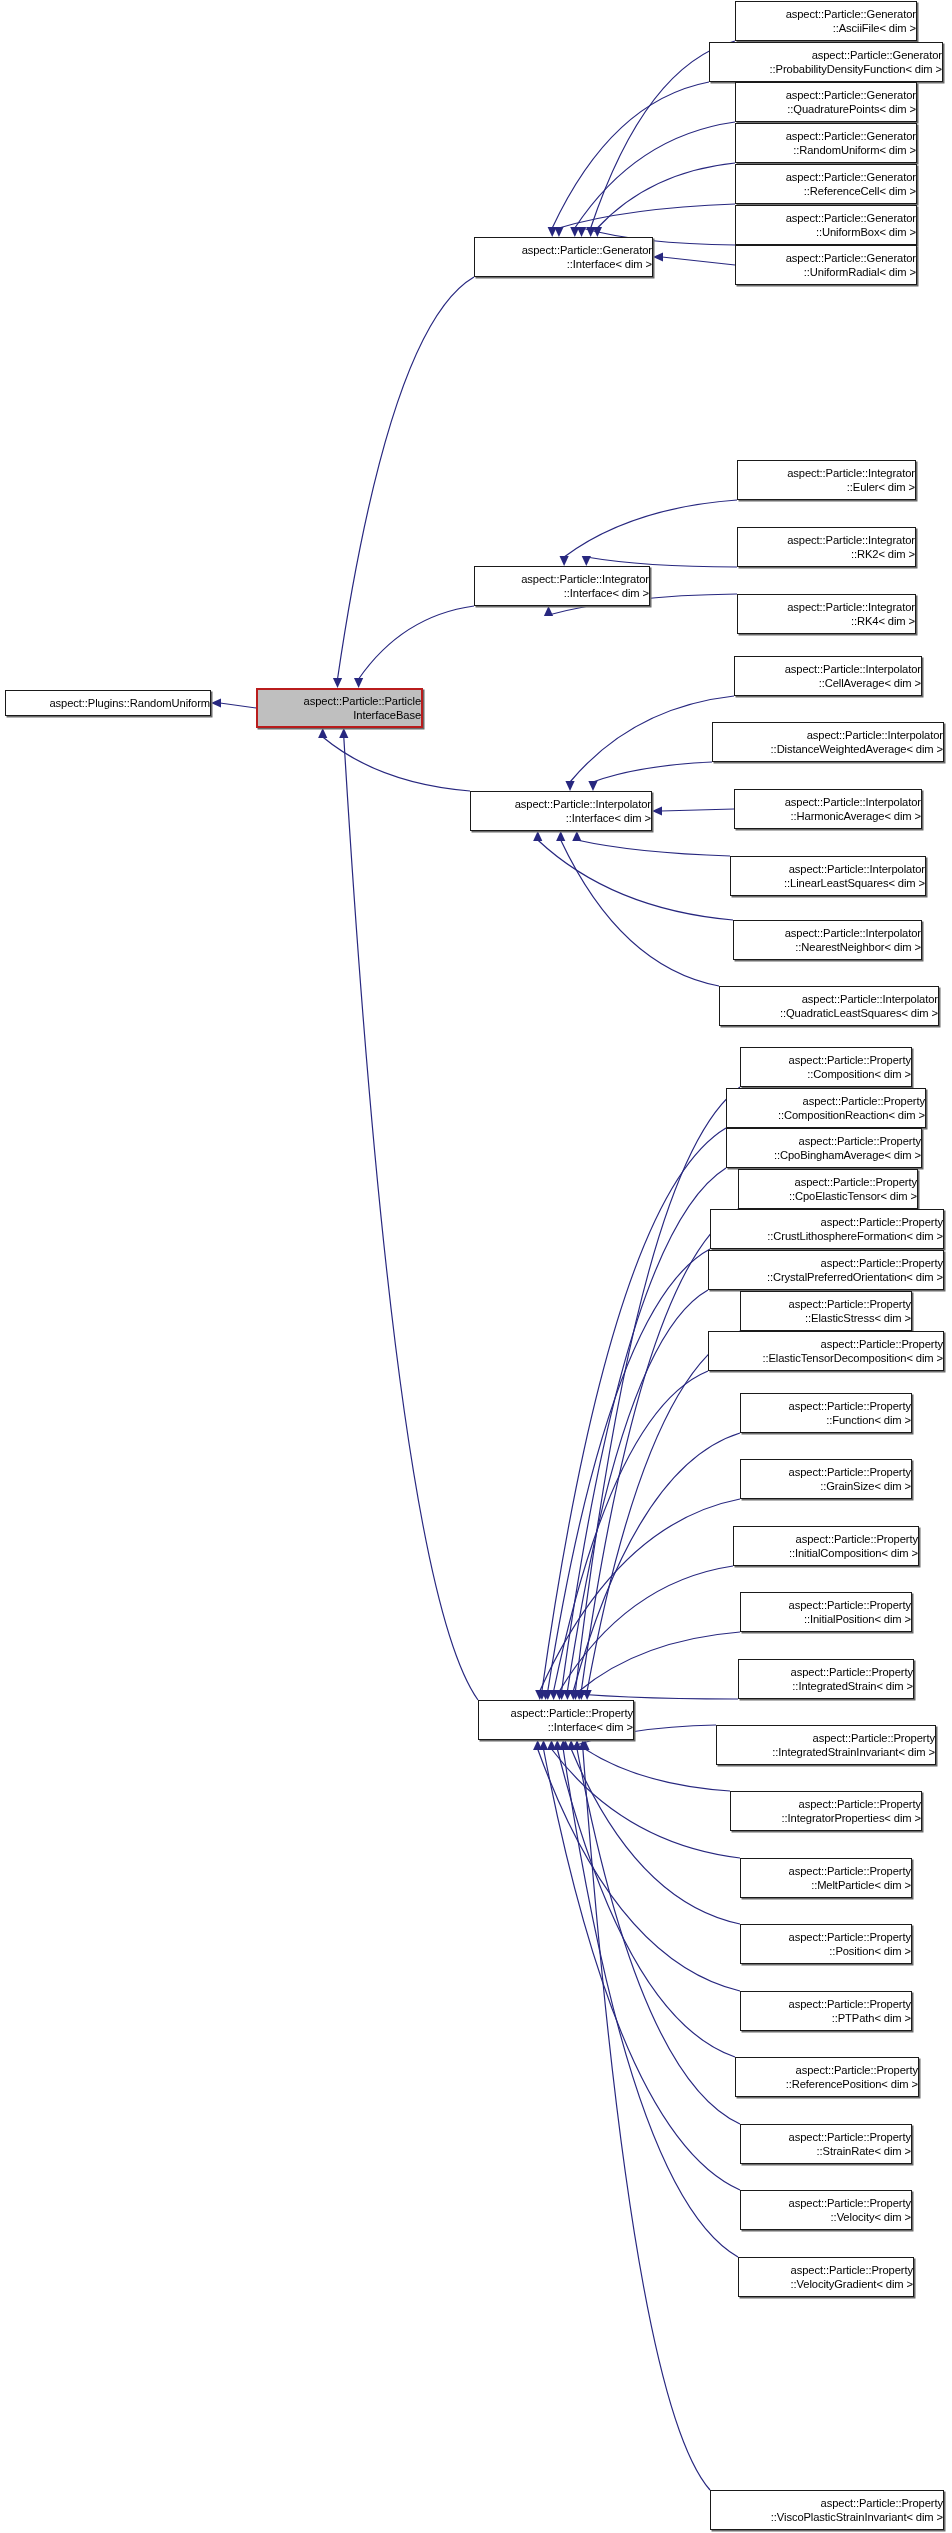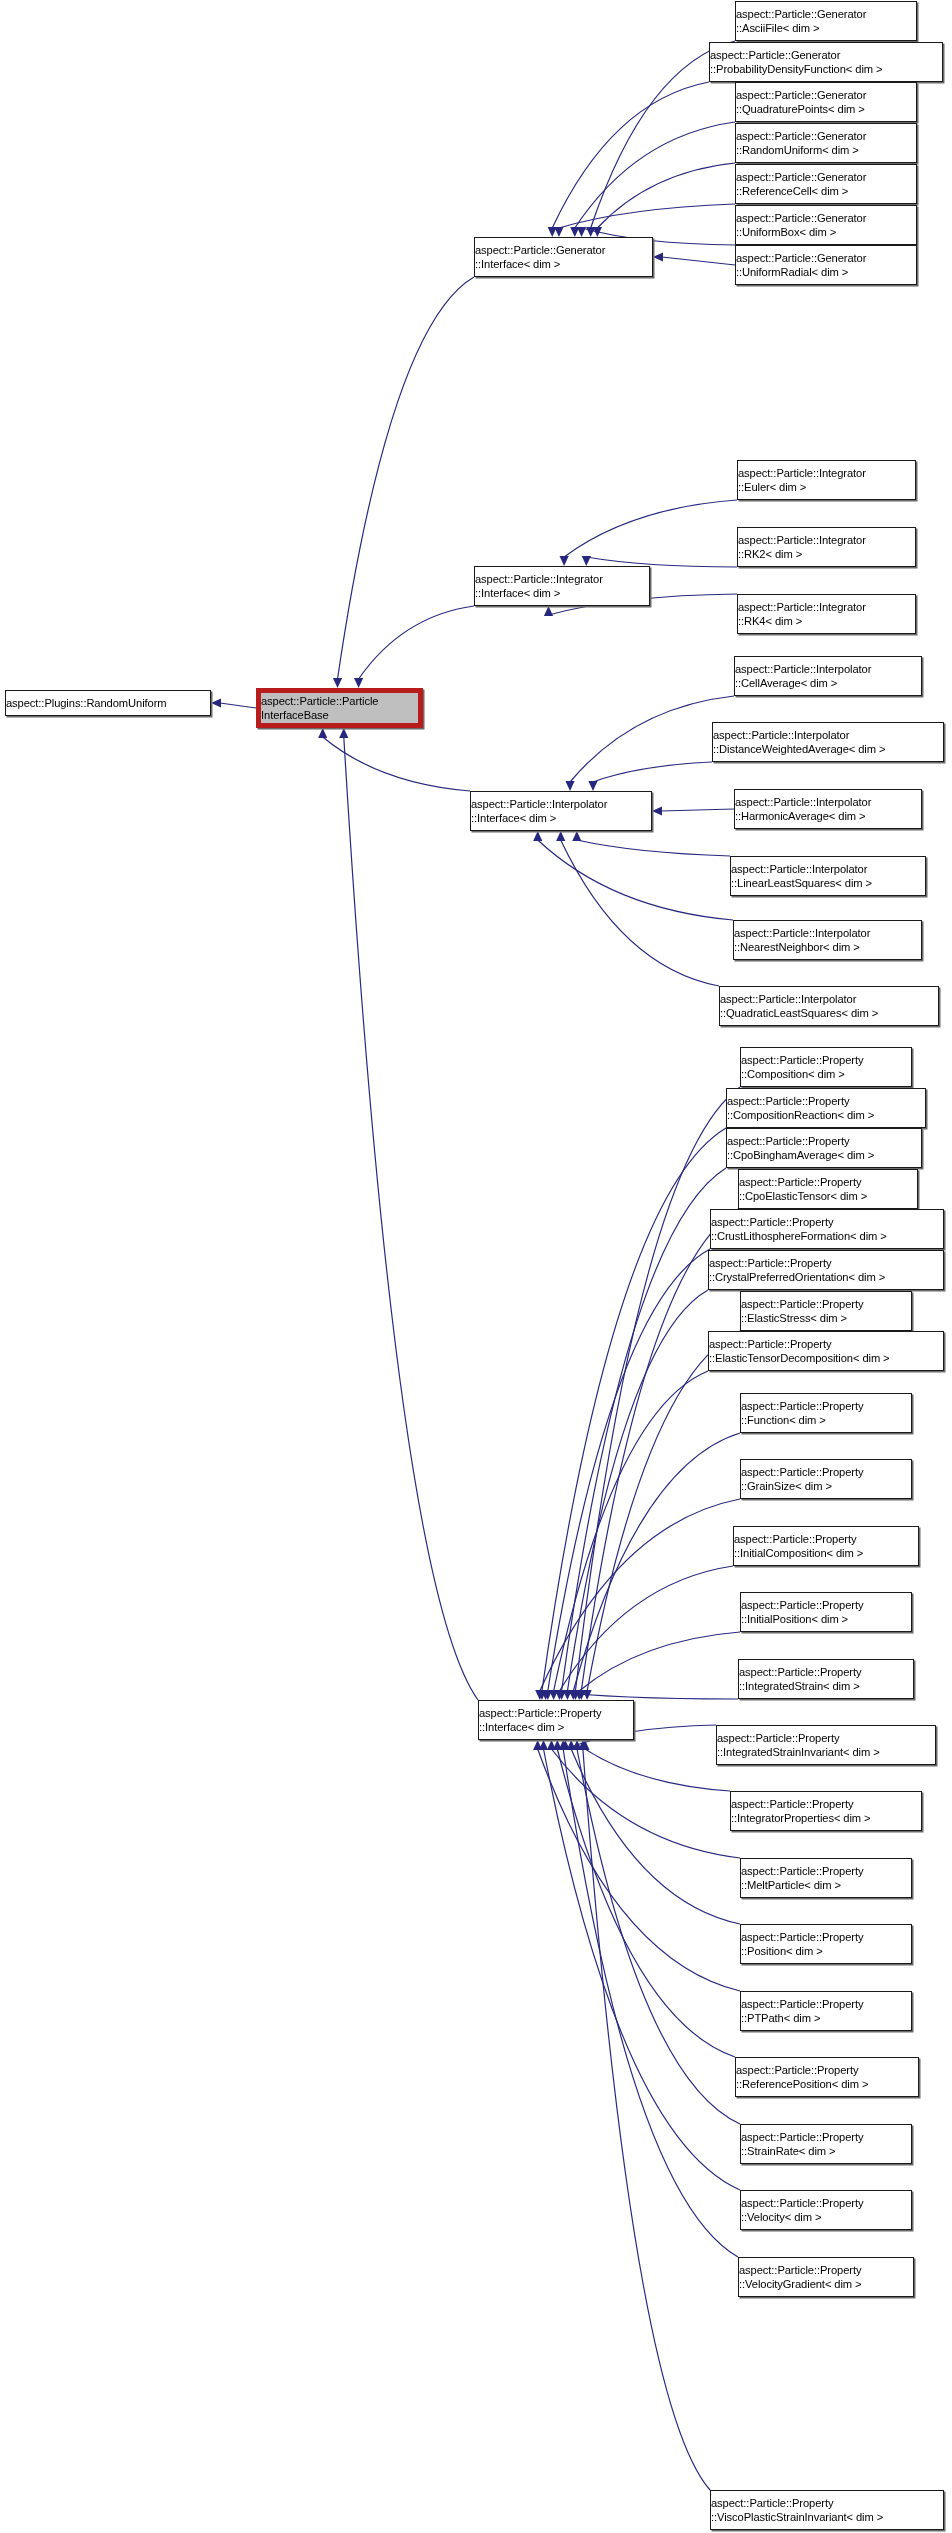--- a/index.html
+++ b/index.html
@@ -24,32 +24,32 @@
     pointer-events: none;
   }
   .node {
     position: absolute;
     box-sizing: border-box;
     border: 1px solid #1a1a1a;
     background: #ffffff;
     color: #000000;
     font-size: 11.2px;
     line-height: 1.28;
-    text-align: left;
+    text-align: right;
     display: flex;
     align-items: center;
     justify-content: center;
     white-space: pre;
     letter-spacing: -0.1px;
     box-shadow: 1.5px 1.5px 0 0 #6b6b6b;
     z-index: 3;
   }
   .node.highlight {
     background: #bfbfbf;
-    border: 5px solid #b91c1c;
+    border: 2px solid #b91c1c;
   }
   .node .lbl {
     display: block;
     width: 100%;
   }
 </style>
 </head>
 <body>
 
 <div id="diagram">

